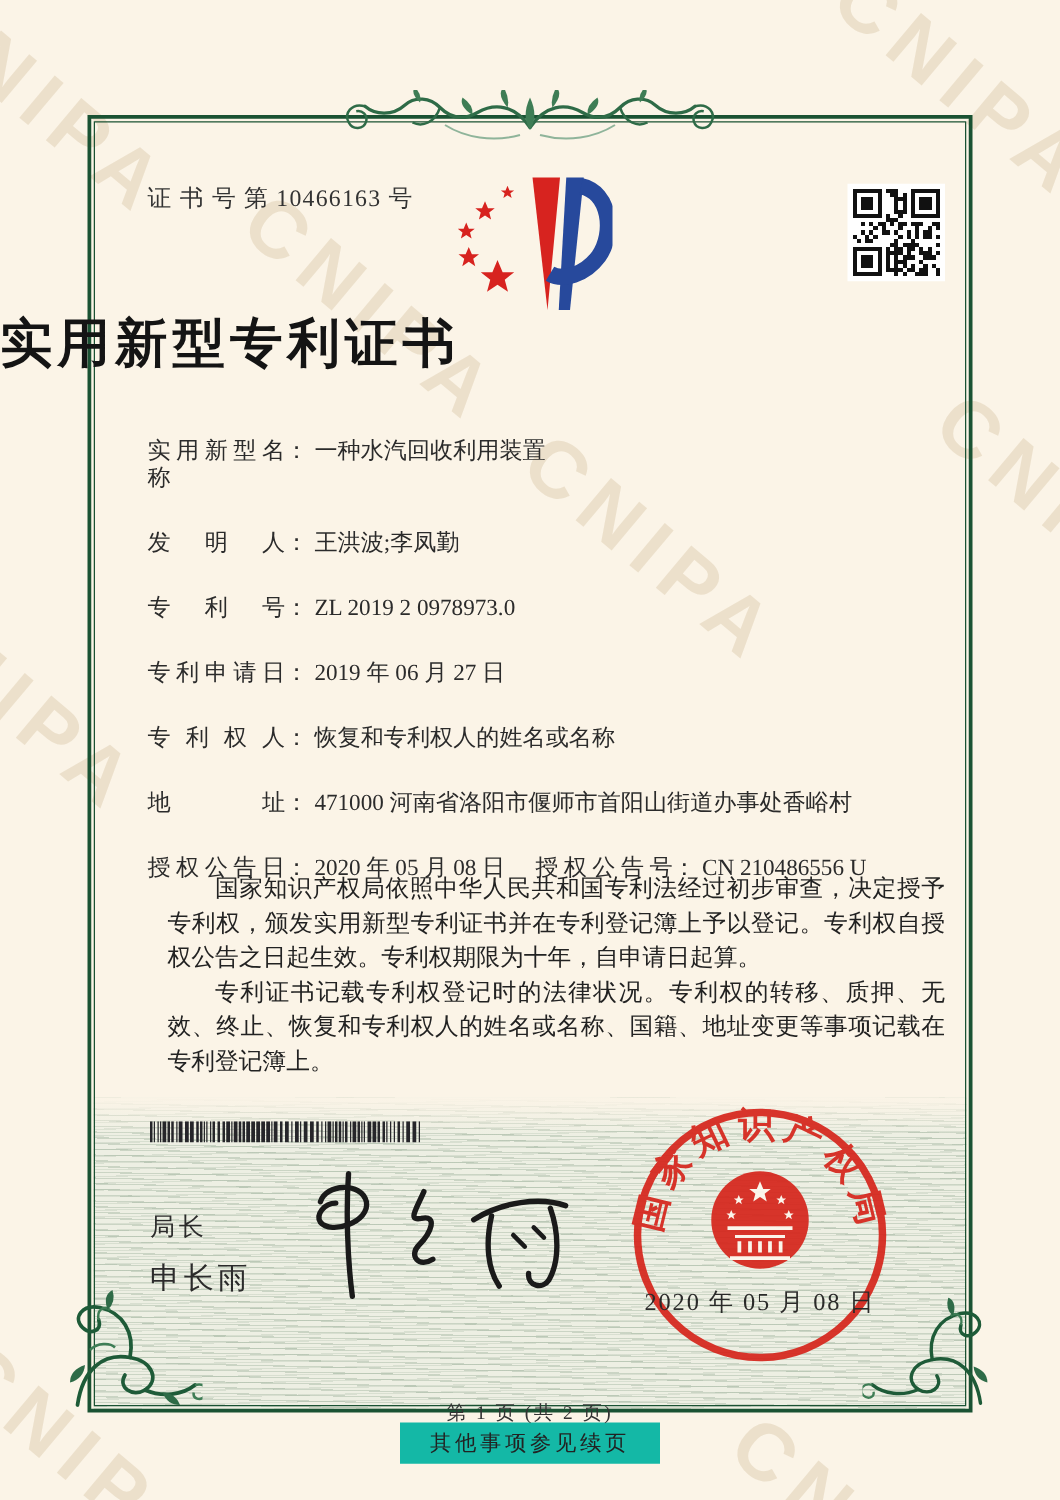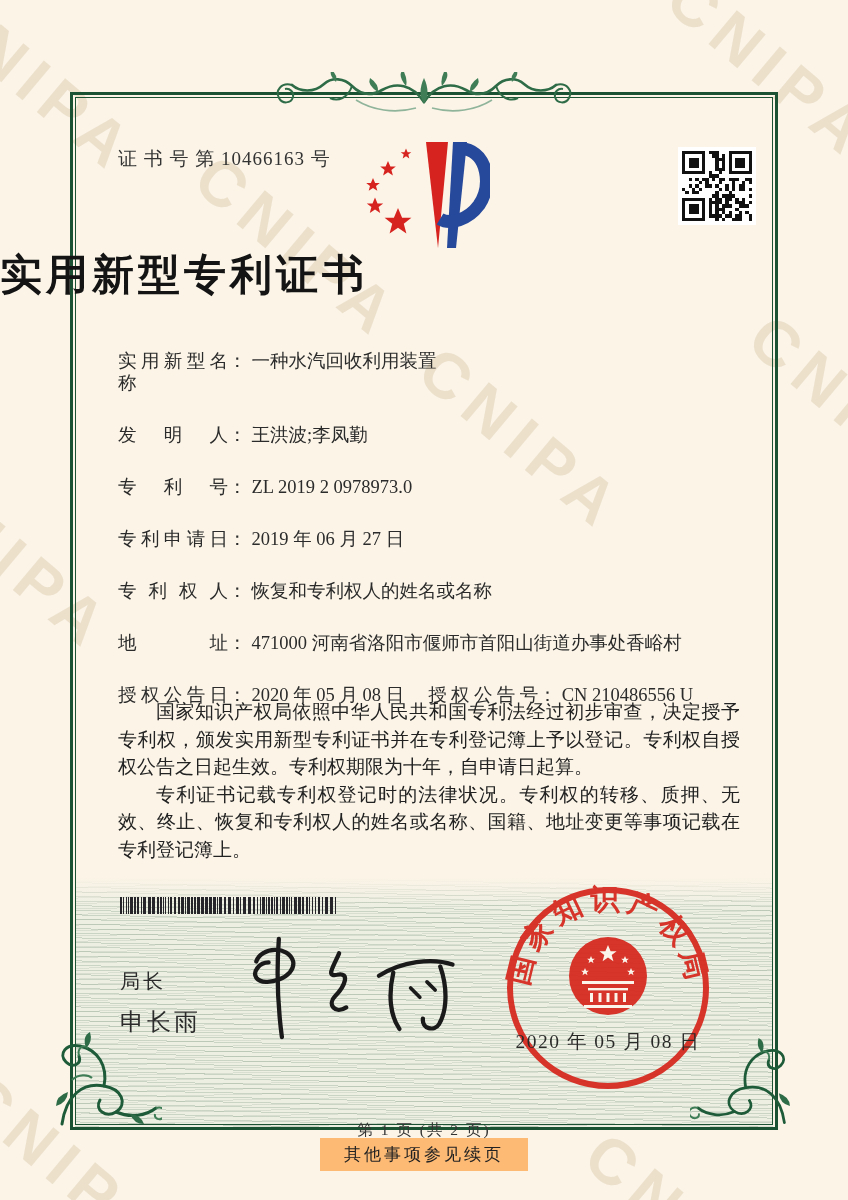--- a/index.html
+++ b/index.html
@@ -64,38 +64,38 @@
   .field-row{display:flex;margin-bottom:30px;font-size:18.5px;line-height:22px;}
   .field-label{
     width:110px;flex:none;text-align:justify;
     -moz-text-align-last:justify;text-align-last:justify;
   }
   .field-colon{flex:none;}
   .field-value{margin-left:5px;white-space:nowrap;}
   .field-group2{display:flex;margin-left:24px;}
   
   .paragraphs{
-    position:absolute;left:118px;top:698px;width:622px;z-index:4;
+    position:absolute;left:134px;top:698px;width:622px;z-index:4;
     font-size:19px;line-height:27.5px;text-align:justify;color:#222;
   }
   .paragraphs p{margin:0;text-indent:2em;}
   
   .band-item{position:absolute;z-index:5;}
   #barcode{left:120px;top:897px;}
   .officer-title{left:120px;top:968px;font-size:20px;letter-spacing:3px;}
   .officer-name{left:120px;top:1006px;font-size:24px;letter-spacing:3px;}
   #signature{left:240px;top:928px;}
   #seal{left:502px;top:882px;}
   .page-indicator{
     left:75px;width:698px;top:1096px;text-align:center;
     font-size:15.5px;letter-spacing:2px;color:#333;margin-top:24px;
   }
   .continuation-note{
     position:absolute;left:50%;top:1138px;transform:translateX(-50%);z-index:4;
-    background:#fdba74;padding:5px 24px;font-size:17px;letter-spacing:3px;color:#222;
+    background:#14b8a6;padding:5px 24px;font-size:17px;letter-spacing:3px;color:#222;
   }
 </style>
 </head>
 <body>
 
 <div class="wm" style="left:-36px;top:-26px;">CNIPA</div>
 <div class="wm" style="left:700px;top:-40px;">CNIPA</div>
 <div class="wm" style="left:228px;top:140px;">CNIPA</div>
 <div class="wm" style="left:452px;top:332px;">CNIPA</div>
 <div class="wm" style="left:782px;top:300px;">CNIPA</div>

